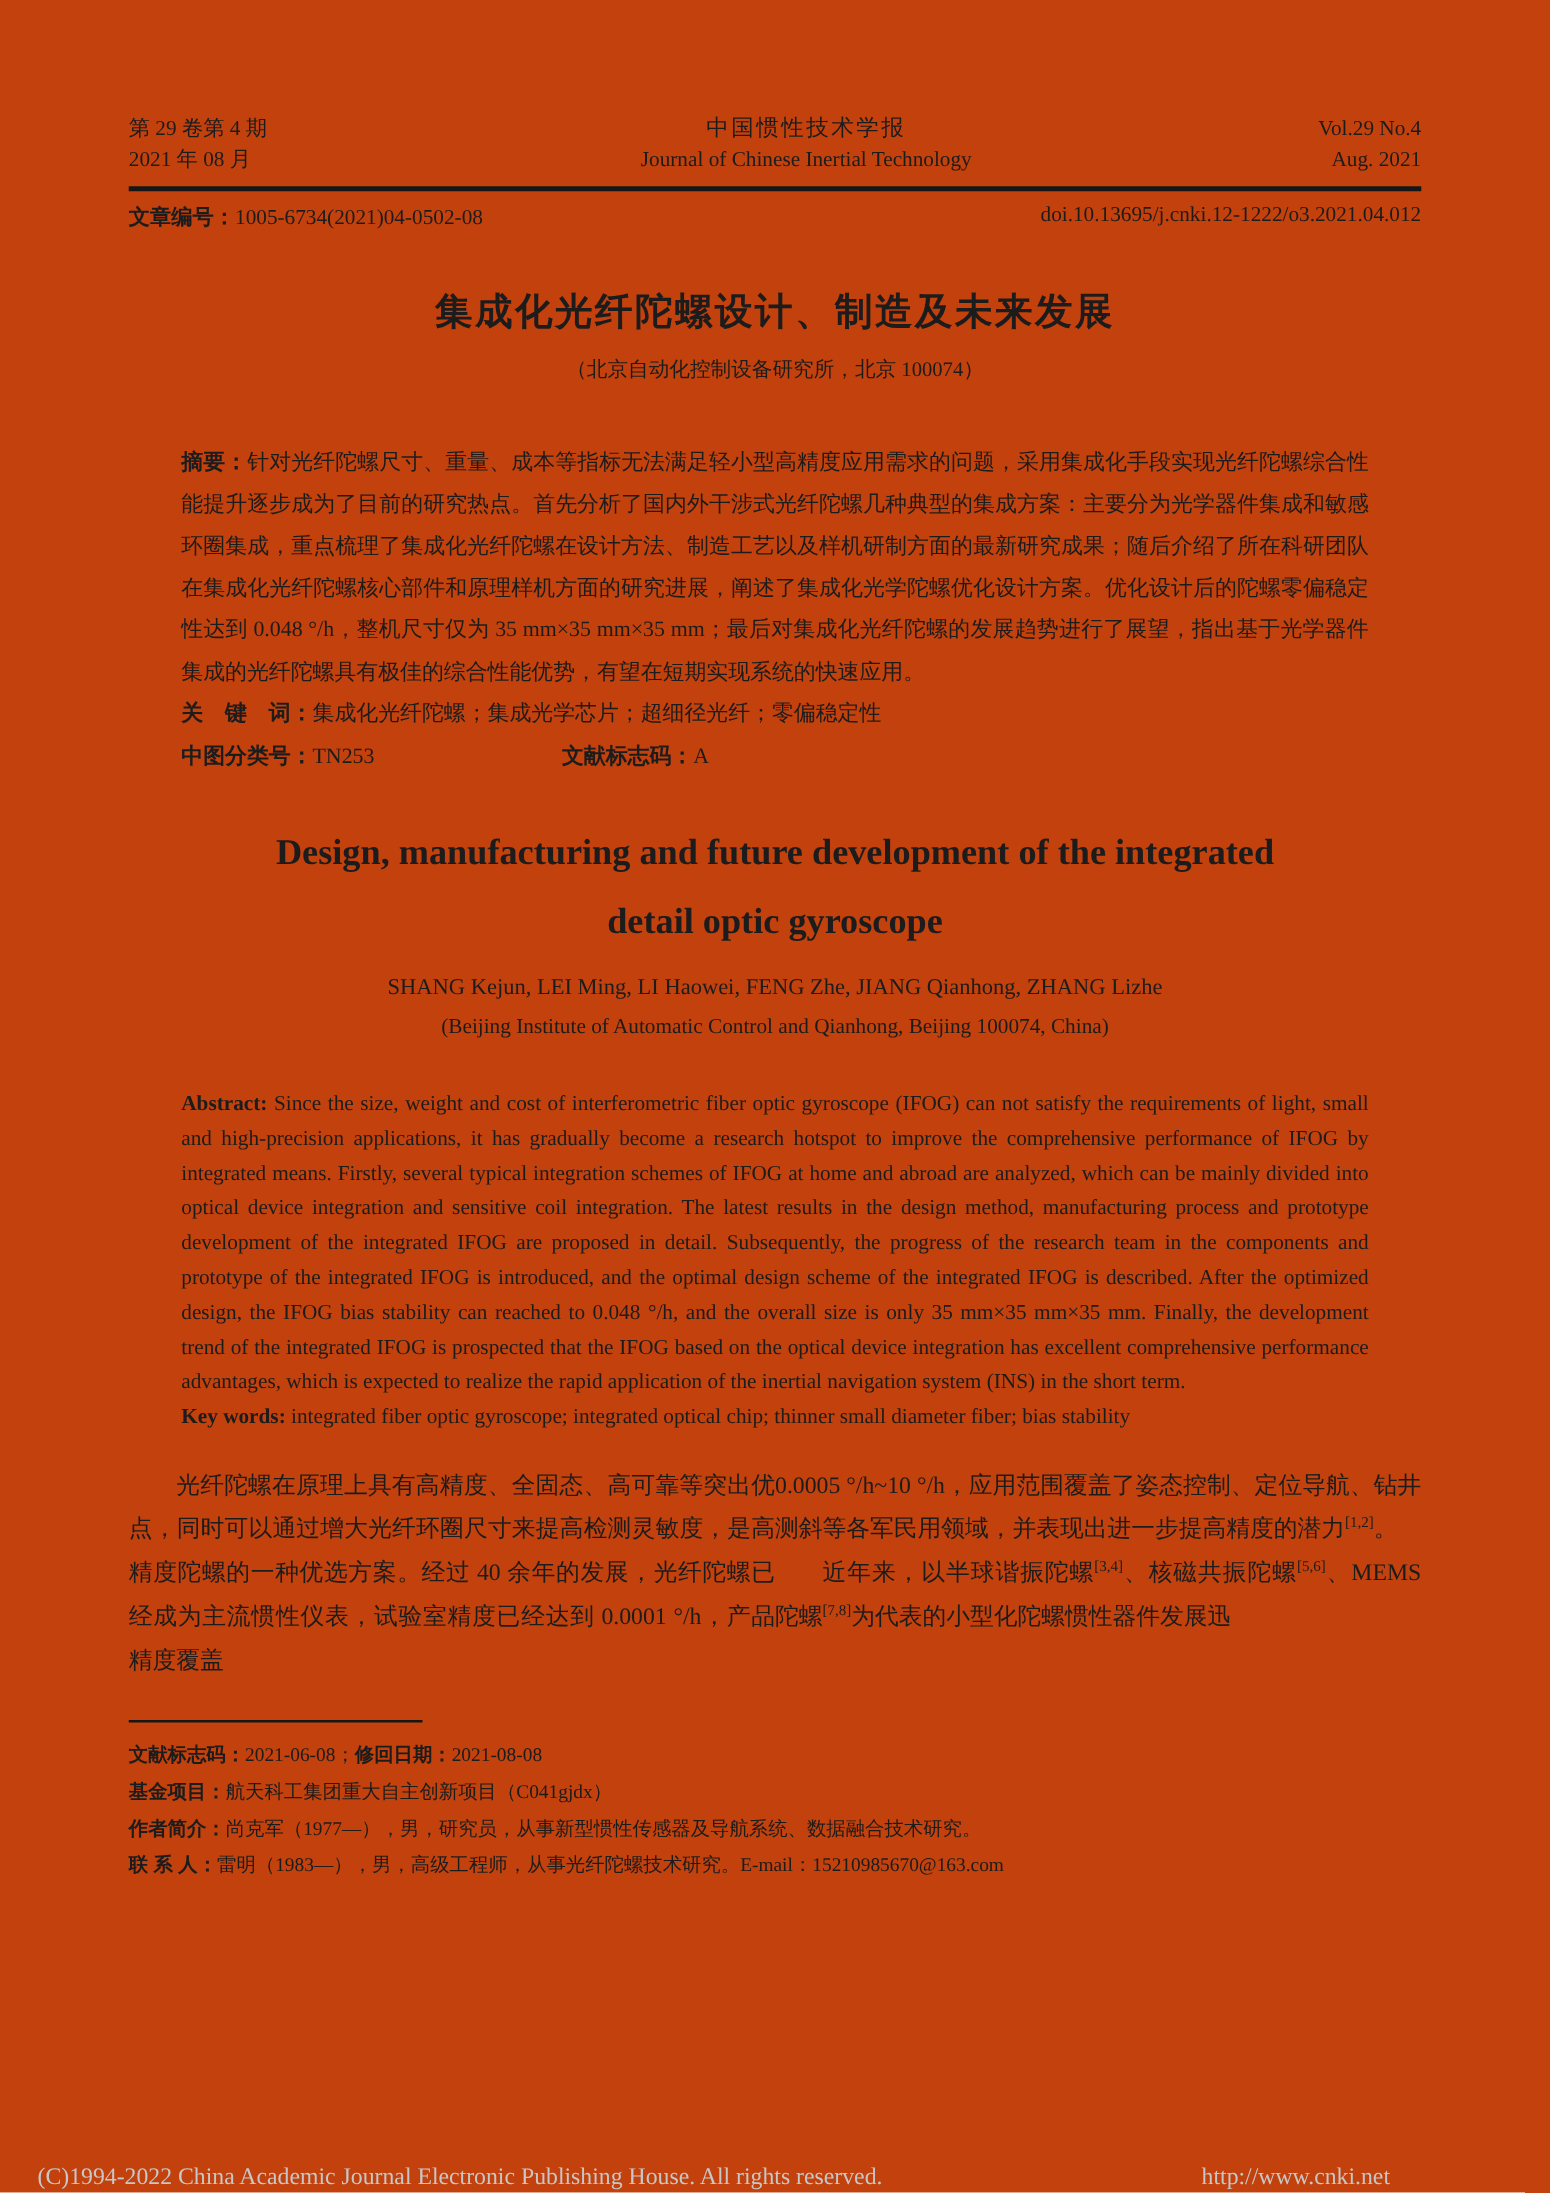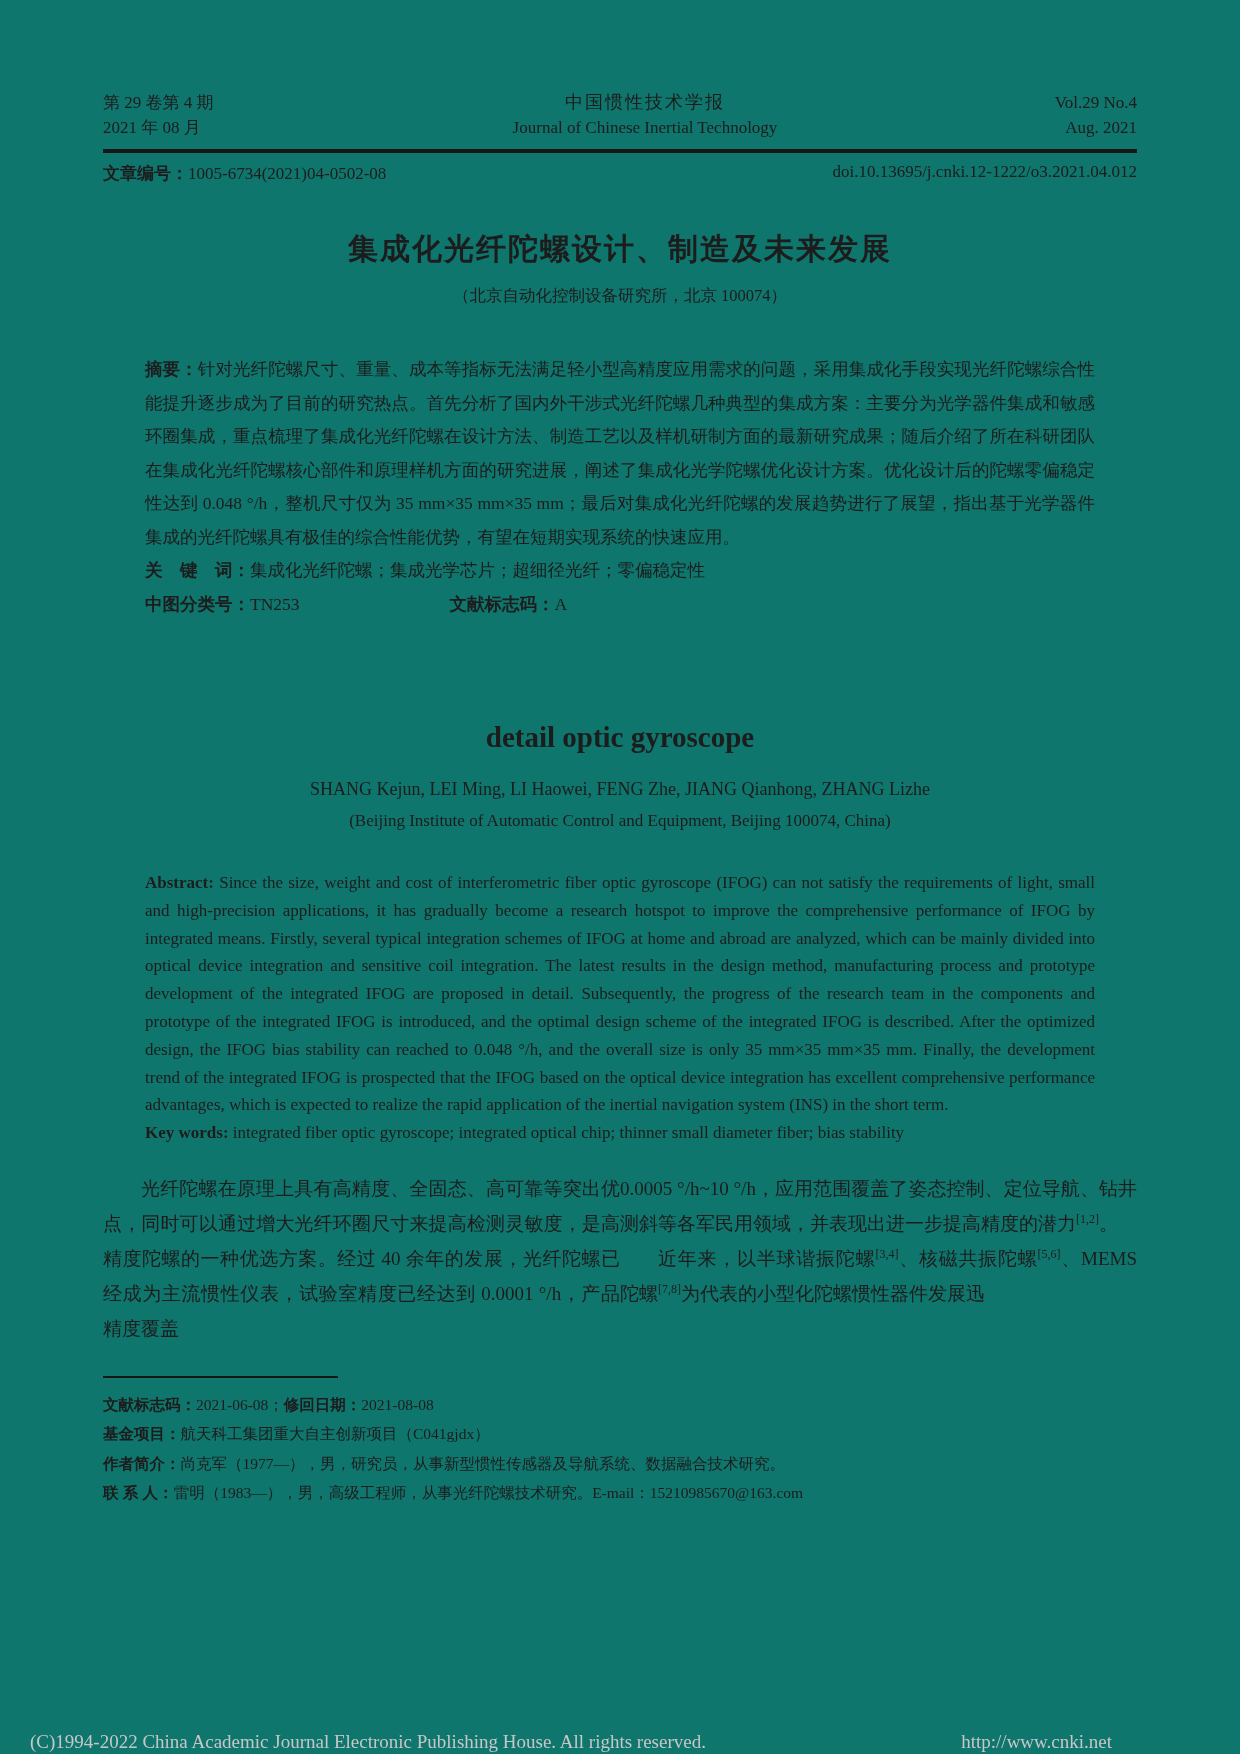--- a/index.html
+++ b/index.html
@@ -2,21 +2,21 @@
 <html lang="zh"><head>
 <meta charset="utf-8">
 <title>集成化光纤陀螺设计、制造及未来发展</title>
 <style>
   * { margin:0; padding:0; box-sizing:border-box; }
   html,body { background:#ffffff; }
   .page {
     position:relative;
     width:1240px; height:1754px;
     margin:0 auto;
-    background:#0f766e;
+    background:#c2410c;
     color:#1c1c1c;
     font-family:"Liberation Serif","DejaVu Serif",serif;
     padding:90px 103px 0 103px;
     overflow:hidden;
   }
   
   .jheader { display:flex; align-items:flex-start; font-size:17px; line-height:25px; }
   .jh-left  { width:230px; text-align:left; }
   .jh-center{ flex:1; text-align:center; }
   .jh-right { width:180px; text-align:right; }
@@ -87,23 +87,23 @@
 
   <section class="block">
     <p class="abs-cn"><span class="hb">摘要：</span><span>针对光纤陀螺尺寸、重量、成本等指标无法满足轻小型高精度应用需求的问题，采用集成化手段实现光纤陀螺综合性能提升逐步成为了目前的研究热点。首先分析了国内外干涉式光纤陀螺几种典型的集成方案：主要分为光学器件集成和敏感环圈集成，重点梳理了集成化光纤陀螺在设计方法、制造工艺以及样机研制方面的最新研究成果；随后介绍了所在科研团队在集成化光纤陀螺核心部件和原理样机方面的研究进展，阐述了集成化光学陀螺优化设计方案。优化设计后的陀螺零偏稳定性达到 0.048 °/h，整机尺寸仅为 35 mm×35 mm×35 mm；最后对集成化光纤陀螺的发展趋势进行了展望，指出基于光学器件集成的光纤陀螺具有极佳的综合性能优势，有望在短期实现系统的快速应用。</span></p>
     <p class="kw-cn"><span class="hb">关　键　词：</span><span>集成化光纤陀螺；集成光学芯片；超细径光纤；零偏稳定性</span></p>
     <div class="clc-row">
       <span><span class="hb">中图分类号：</span><span>TN253</span></span>
       <span class="doccode"><span class="hb">文献标志码：</span><span>A</span></span>
     </div>
   </section>
 
-  <h2 class="title-en"><br><span>detail optic gyroscope</span></h2>
+  <h2 class="title-en"><span>Design, manufacturing and future development of the integrated</span><br><span>detail optic gyroscope</span></h2>
   <div class="authors-en">SHANG Kejun, LEI Ming, LI Haowei, FENG Zhe, JIANG Qianhong, ZHANG Lizhe</div>
-  <div class="affil-en">(Beijing Institute of Automatic Control and Equipment, Beijing 100074, China)</div>
+  <div class="affil-en">(Beijing Institute of Automatic Control and Qianhong, Beijing 100074, China)</div>
 
   <section class="block" style="margin-top:38px">
     <p class="abs-en" style="margin-top:0"><span class="hb" style="font-family:'Liberation Serif','DejaVu Serif',serif">Abstract:</span> <span>Since the size, weight and cost of interferometric fiber optic gyroscope (IFOG) can not satisfy the requirements of light, small and high-precision applications, it has gradually become a research hotspot to improve the comprehensive performance of IFOG by integrated means. Firstly, several typical integration schemes of IFOG at home and abroad are analyzed, which can be mainly divided into optical device integration and sensitive coil integration. The latest results in the design method, manufacturing process and prototype development of the integrated IFOG are proposed in detail. Subsequently, the progress of the research team in the components and prototype of the integrated IFOG is introduced, and the optimal design scheme of the integrated IFOG is described. After the optimized design, the IFOG bias stability can reached to 0.048 °/h, and the overall size is only 35 mm×35 mm×35 mm. Finally, the development trend of the integrated IFOG is prospected that the IFOG based on the optical device integration has excellent comprehensive performance advantages, which is expected to realize the rapid application of the inertial navigation system (INS) in the short term.</span></p>
     <p class="kw-en"><span class="hb" style="font-family:'Liberation Serif','DejaVu Serif',serif">Key words:</span> <span>integrated fiber optic gyroscope; integrated optical chip; thinner small diameter fiber; bias stability</span></p>
   </section>
 
   <div class="columns">
     <div class="col">
       <p class="indent">光纤陀螺在原理上具有高精度、全固态、高可靠等突出优点，同时可以通过增大光纤环圈尺寸来提高检测灵敏度，是高精度陀螺的一种优选方案。经过 40 余年的发展，光纤陀螺已经成为主流惯性仪表，试验室精度已经达到 0.0001 °/h，产品精度覆盖</p>
     </div>

